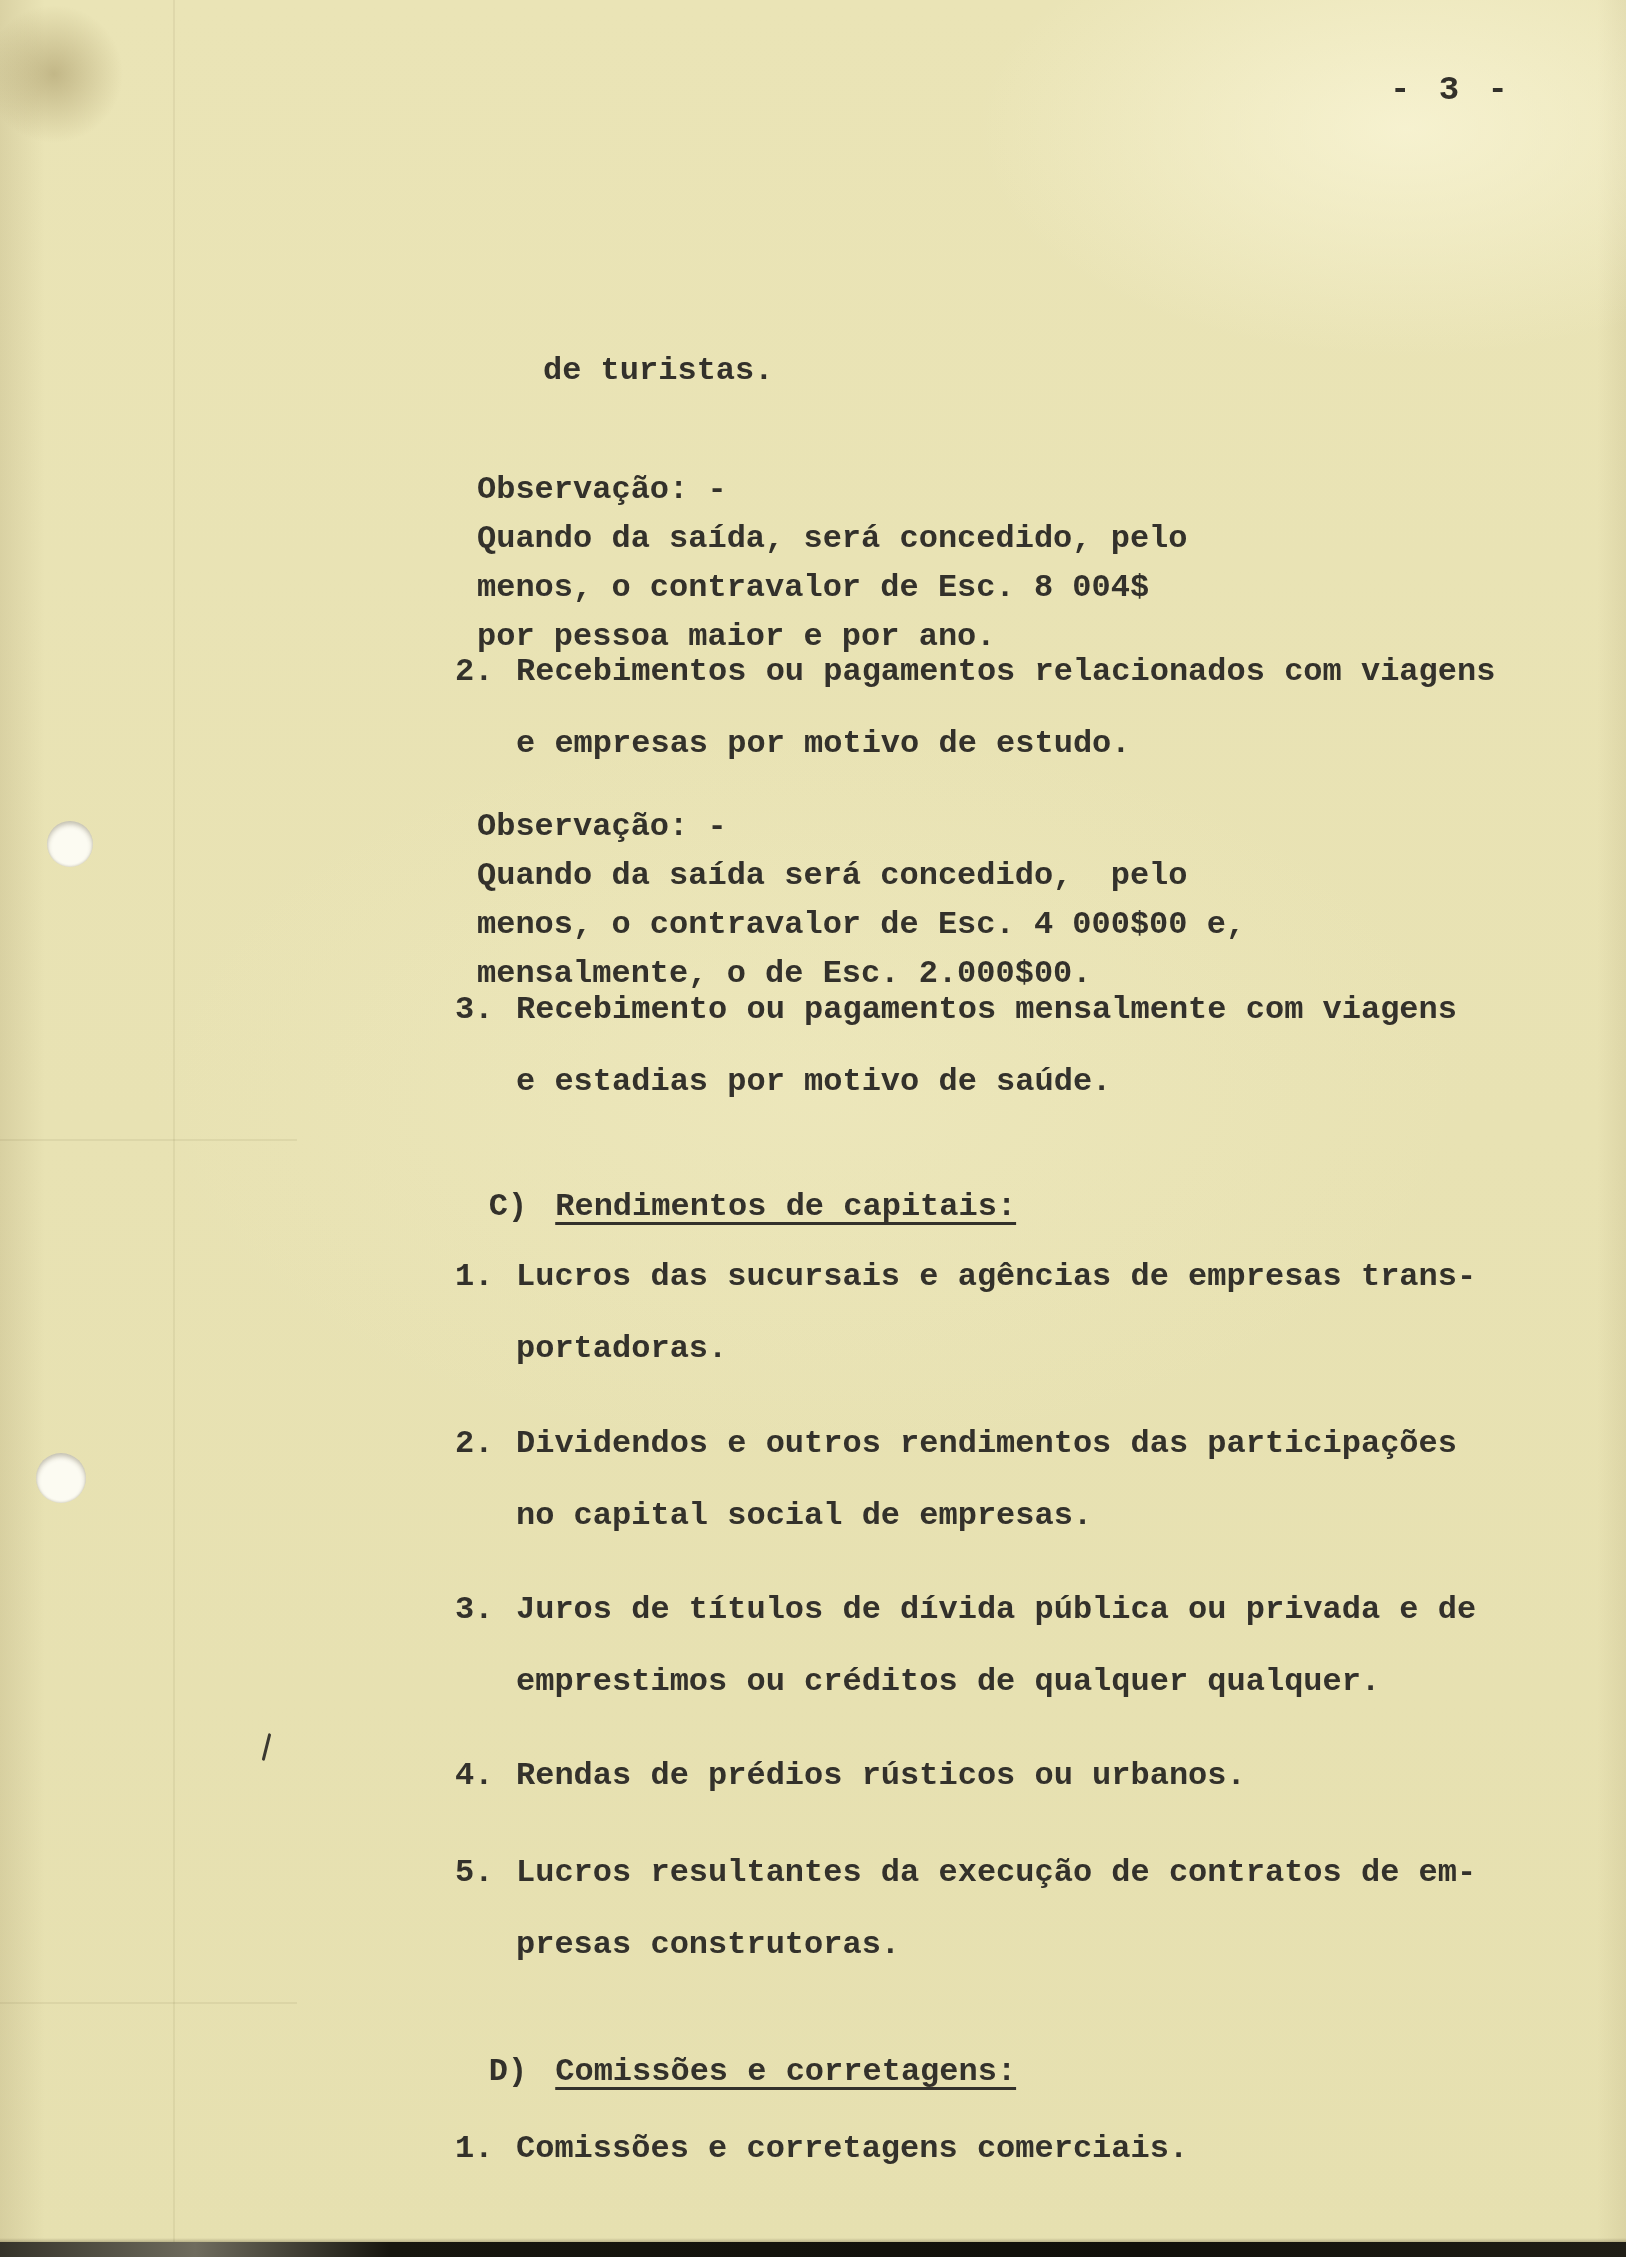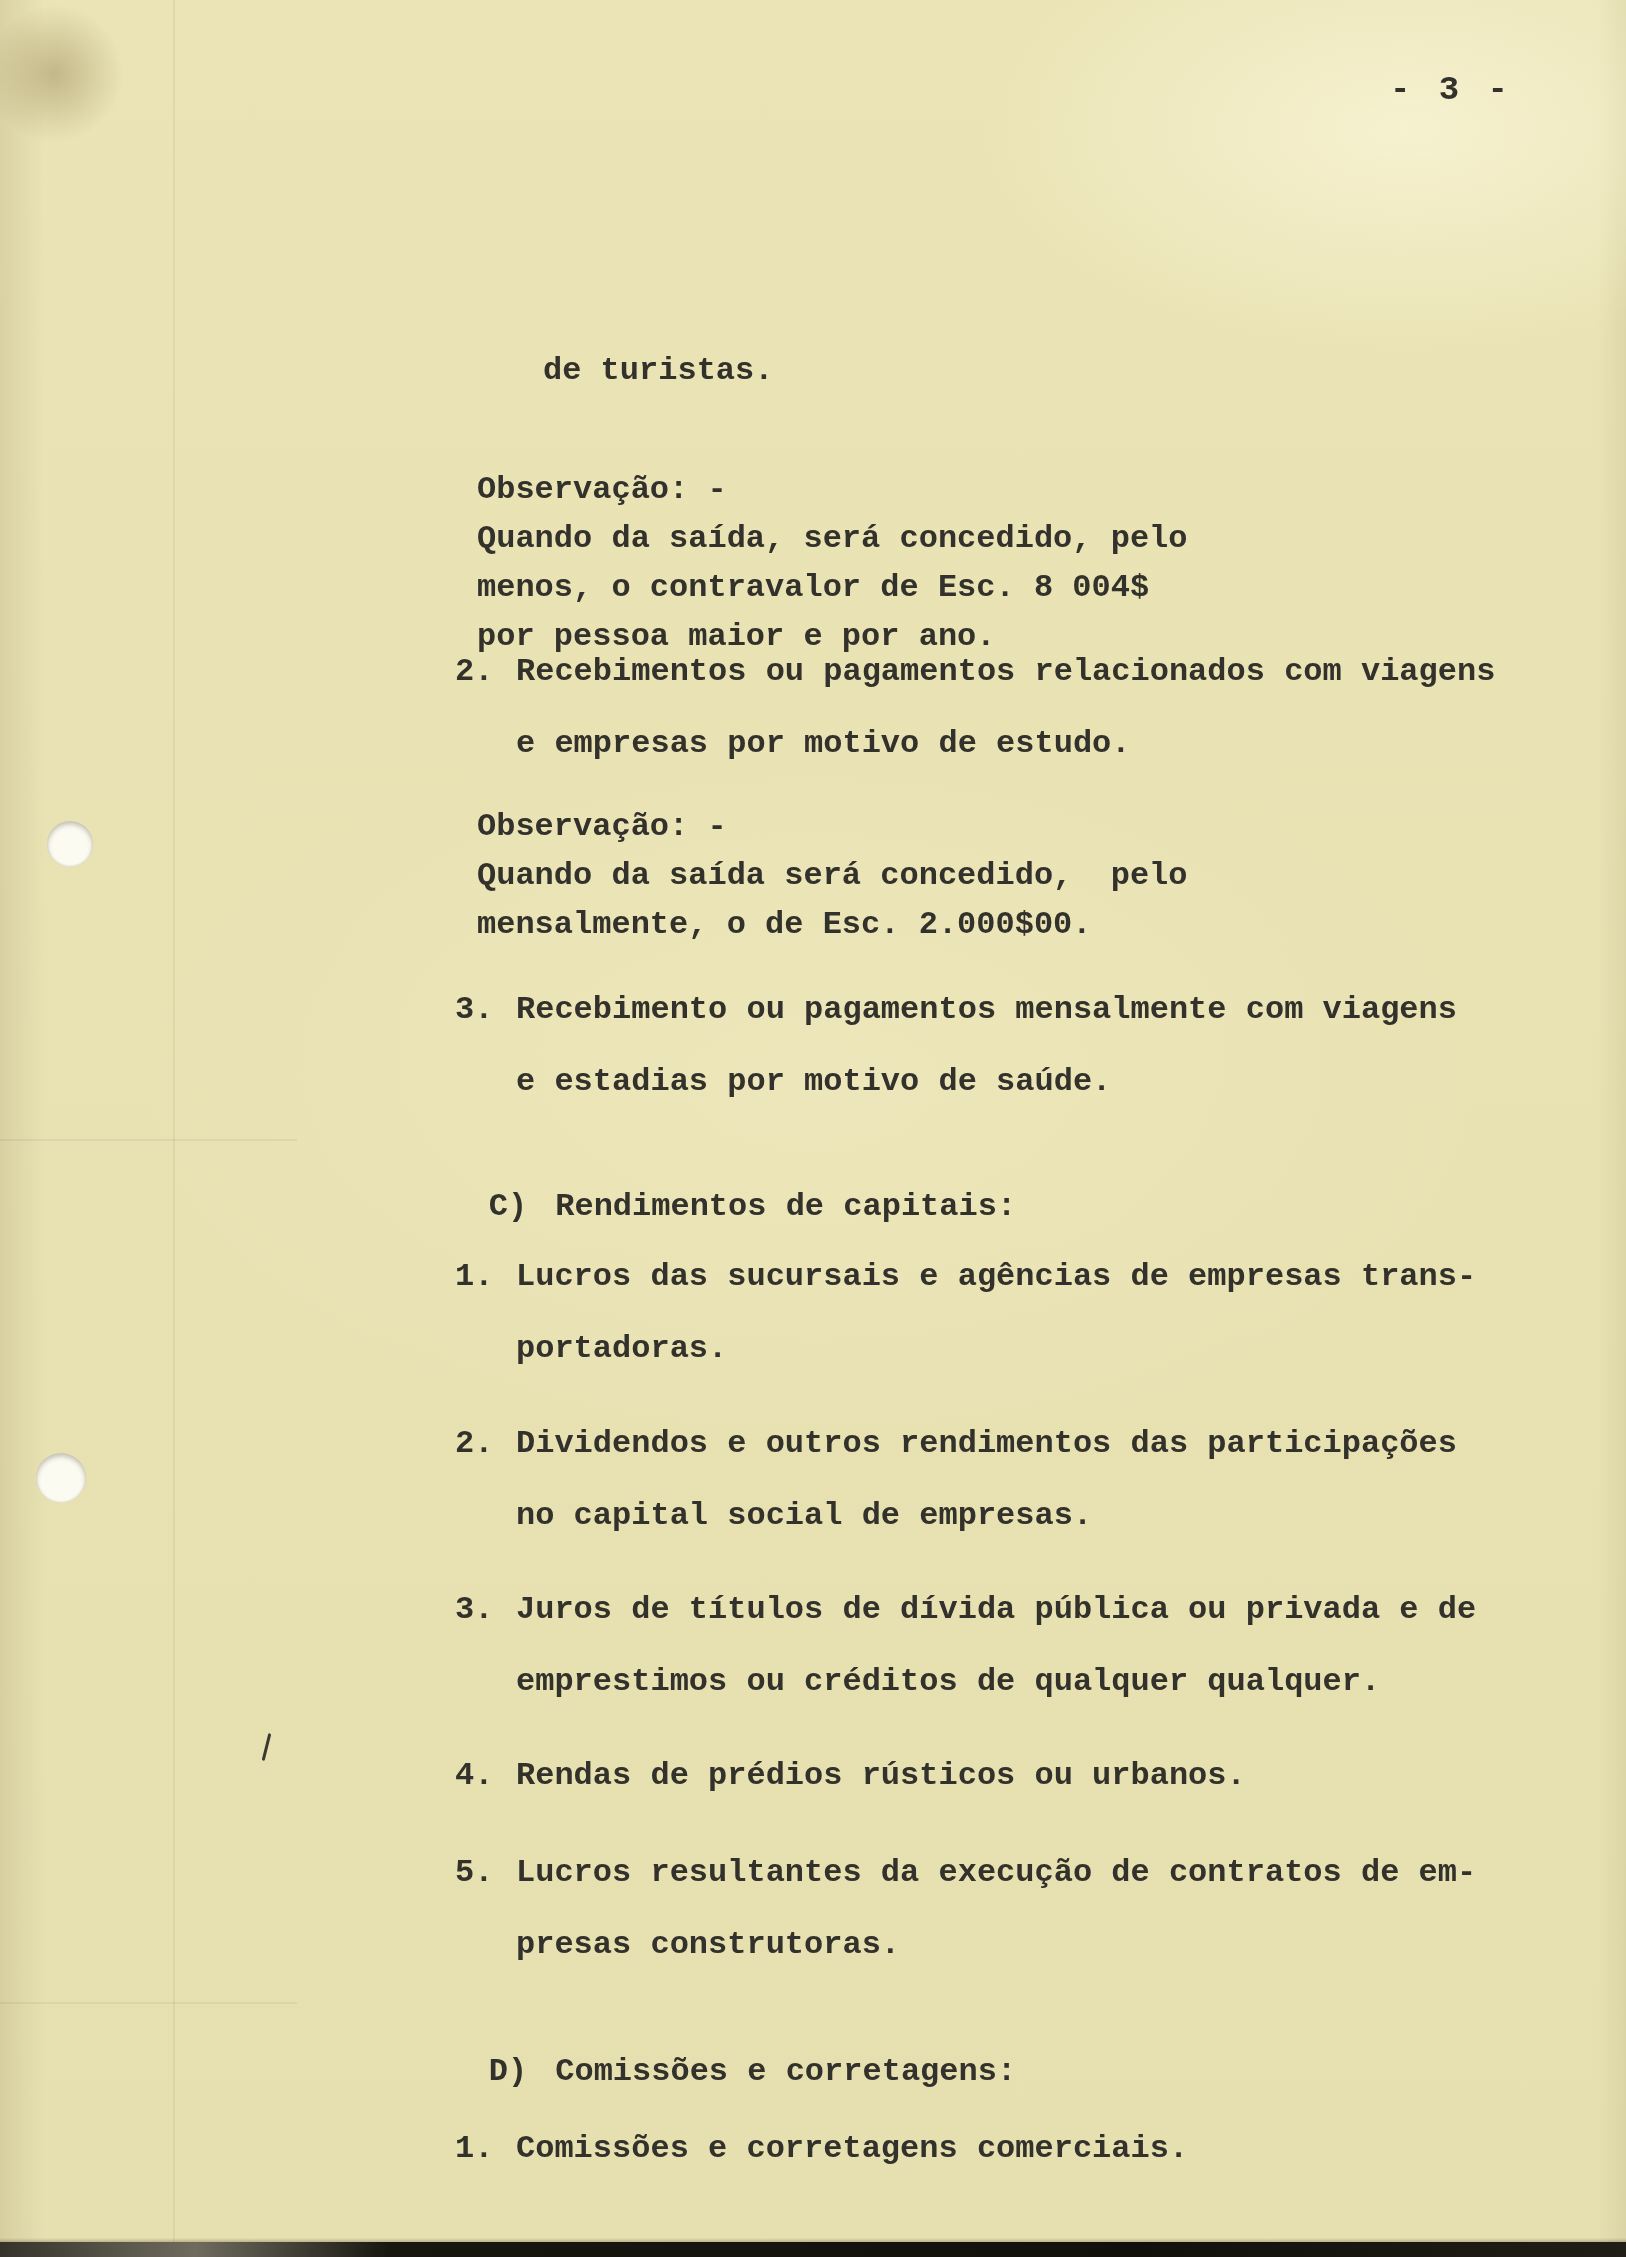--- a/index.html
+++ b/index.html
@@ -73,20 +73,21 @@
   .item .num { width: 61px; flex: none; white-space: pre; }
 
   .section {
     position: absolute;
     left: 412px;
     line-height: 44px;
     white-space: pre;
   }
   .section .letter { margin-right: 28px; }
   .underlined {
+    text-decoration: underline;
     text-underline-offset: 7px;
     text-decoration-thickness: 2.5px;
     margin-top: 15px;
   }
 
   .line { white-space: pre; }
 
   .hole {
     position: absolute;
     width: 46px;
@@ -150,20 +151,21 @@
     <div class="lines">
       <div class="line">Recebimentos ou pagamentos relacionados com viagens</div>
       <div class="line">e empresas por motivo de estudo.</div>
     </div>
   </div>
 
   <div class="obs" style="top:802px">
     <span class="obs-label">Observação: -</span>
     <div class="obs-lines">
       <div class="line">Quando da saída será concedido,  pelo</div>
+      <div class="line">menos, o contravalor de Esc. 4 000$00 e,</div>
       <div class="line">mensalmente, o de Esc. 2.000$00.</div>
     </div>
   </div>
 
   <div class="item" style="top:974px">
     <span class="num">3.</span>
     <div class="lines">
       <div class="line">Recebimento ou pagamentos mensalmente com viagens</div>
       <div class="line">e estadias por motivo de saúde.</div>
     </div>

